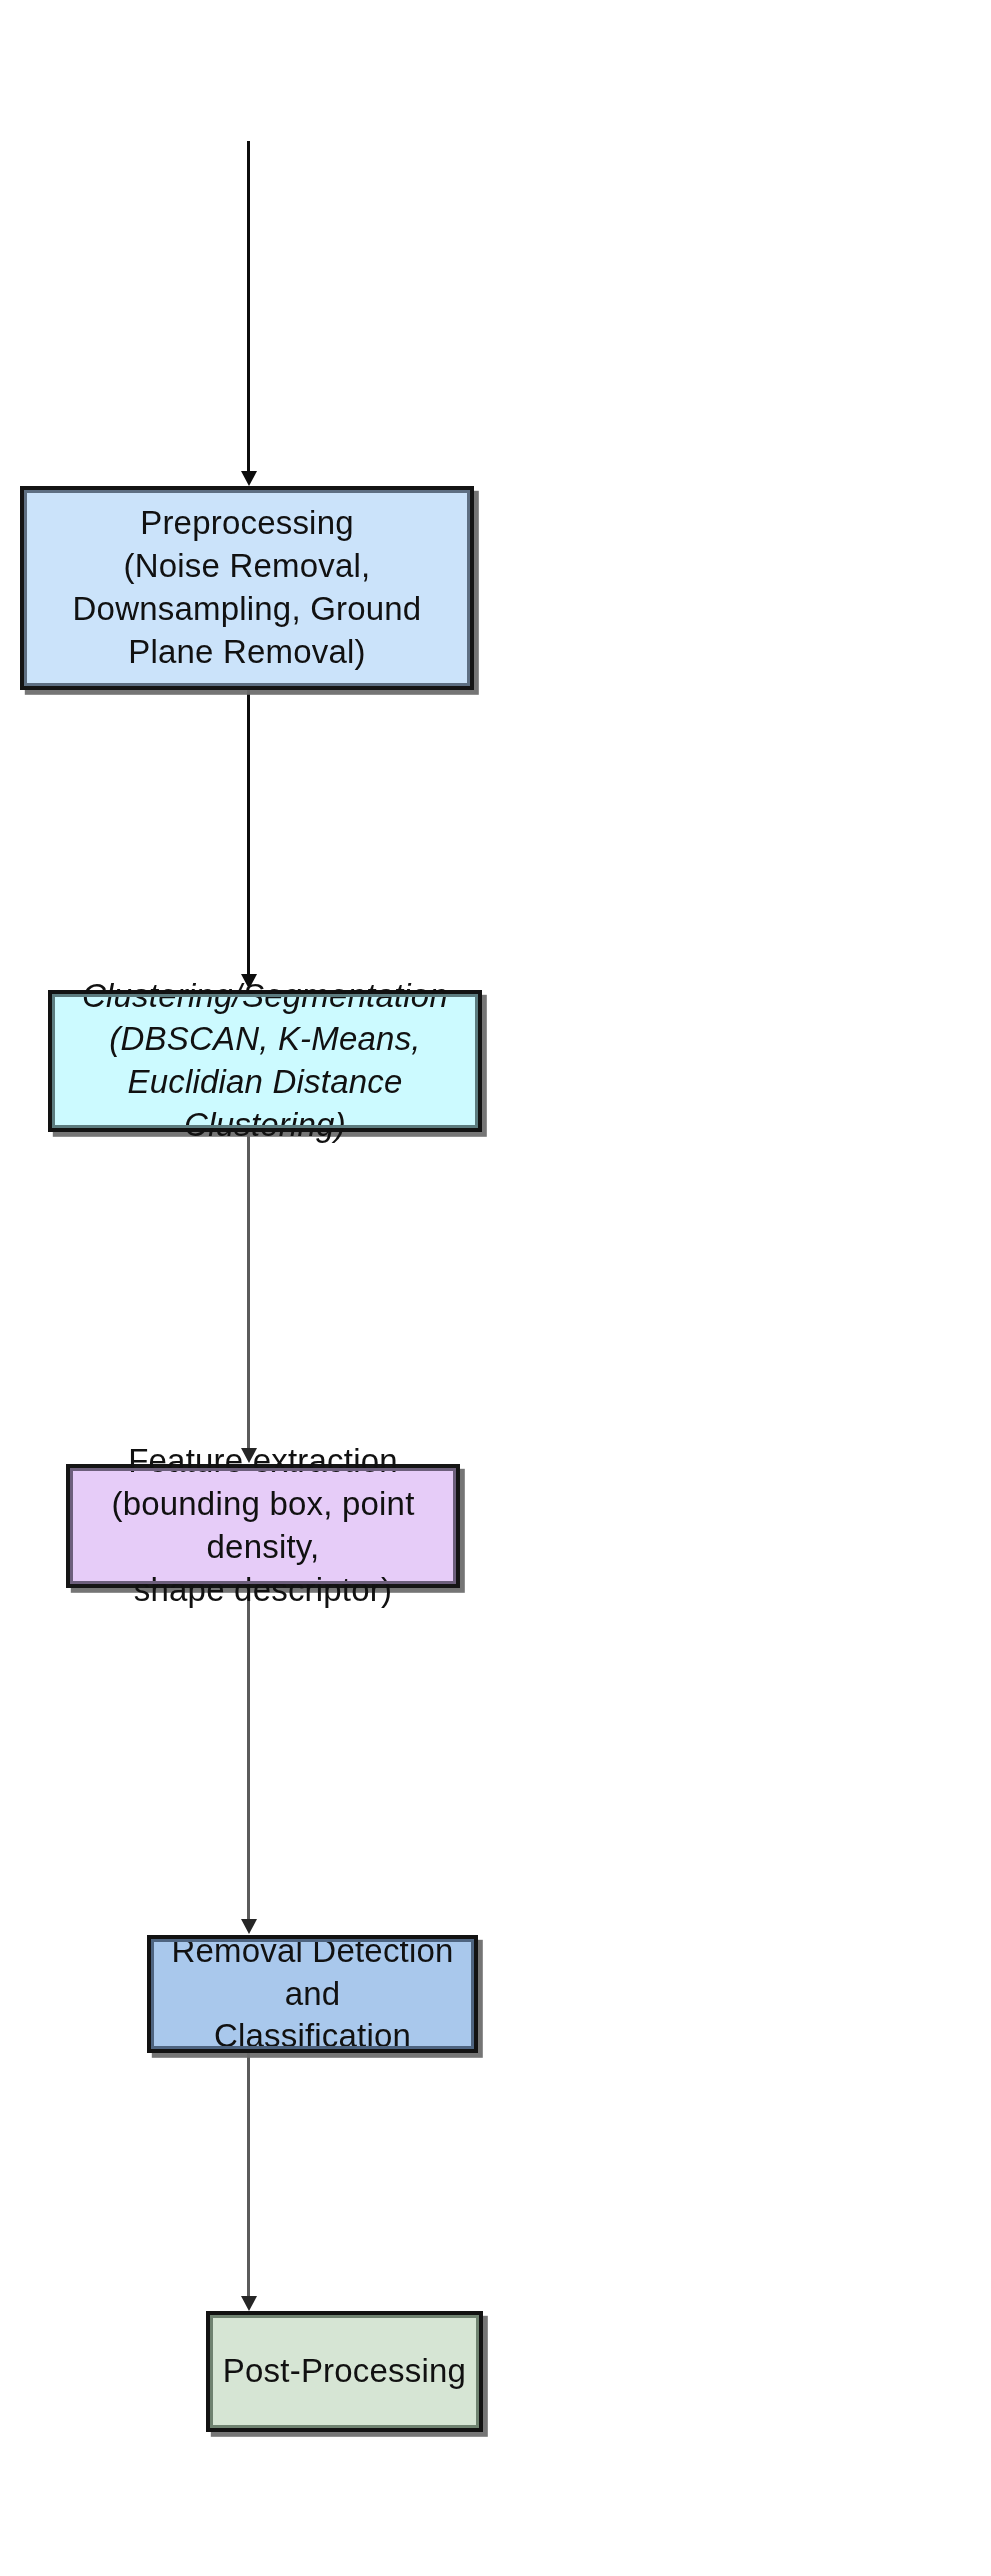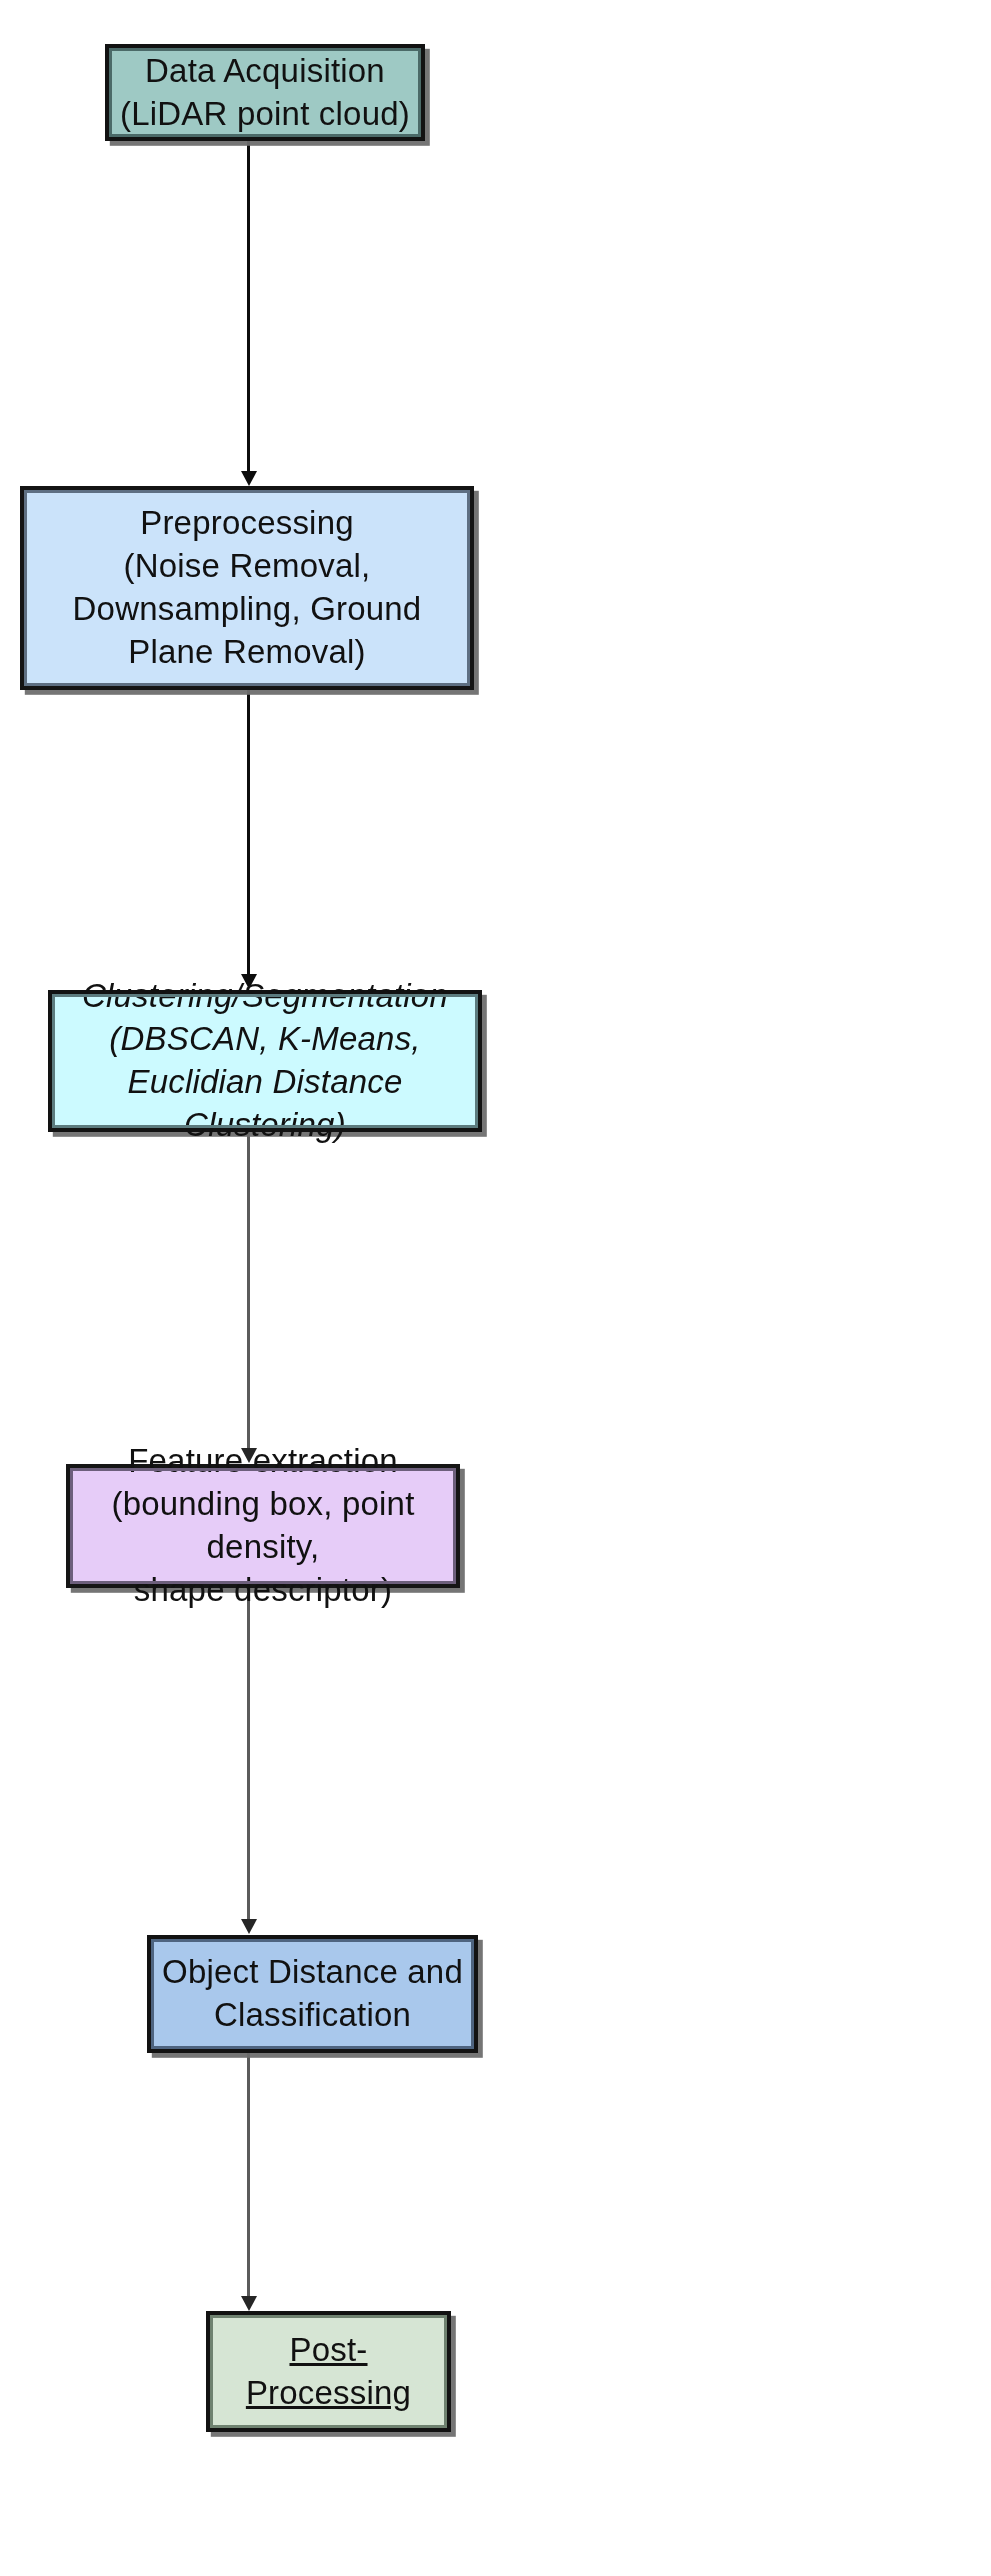--- a/index.html
+++ b/index.html
@@ -70,26 +70,25 @@
     outline-offset: -7.2px;
   }
   .node-object-detection {
     left: 147px; top: 1935px; width: 331px; height: 118px;
     background: #a9c8ec;
     border-color: #121212;
     outline: 3.2px solid #4e6480;
     outline-offset: -7.2px;
   }
   .node-post-processing {
-    left: 206px; top: 2311px; width: 245px; height: 121px;
+    left: 206px; top: 2311px; width: 277px; height: 121px;
     background: #d6e5d4;
     border-color: #121212;
     outline: 3.2px solid #6f8270;
     outline-offset: -7.2px;
-    text-decoration: underline;
   }
 
   
   .edge {
     position: absolute;
     z-index: 1;
   }
   .edge .shaft {
     position: absolute;
     left: 0;
@@ -132,24 +131,20 @@
   <div class="edge edge-gray" style="left:247px; top:1587px; height:347px;">
     <div class="shaft" style="height:332px;"></div>
     <div class="head" style="top:332px;"></div>
   </div>
 
   <div class="edge edge-gray" style="left:247px; top:2053px; height:258px;">
     <div class="shaft" style="height:243px;"></div>
     <div class="head" style="top:243px;"></div>
   </div>
 
-  <div class="node node-data-acquisition">
-    <span class="label">Data Acquisition
-(LiDAR point cloud)</span>
-  </div>
 
   <div class="node node-preprocessing">
     <span class="label">Preprocessing
 (Noise Removal,
 Downsampling, Ground
 Plane Removal)</span>
   </div>
 
   <div class="node node-clustering">
     <span class="label">Clustering/Segmentation
@@ -157,21 +152,21 @@
 Euclidian Distance Clustering)</span>
   </div>
 
   <div class="node node-feature-extraction">
     <span class="label">Feature extraction
 (bounding box, point density,
 shape descriptor)</span>
   </div>
 
   <div class="node node-object-detection">
-    <span class="label">Object Distance and
+    <span class="label">Removal Detection and
 Classification</span>
   </div>
 
   <div class="node node-post-processing">
     <span class="label">Post-Processing</span>
   </div>
 
 </div>
 
 

